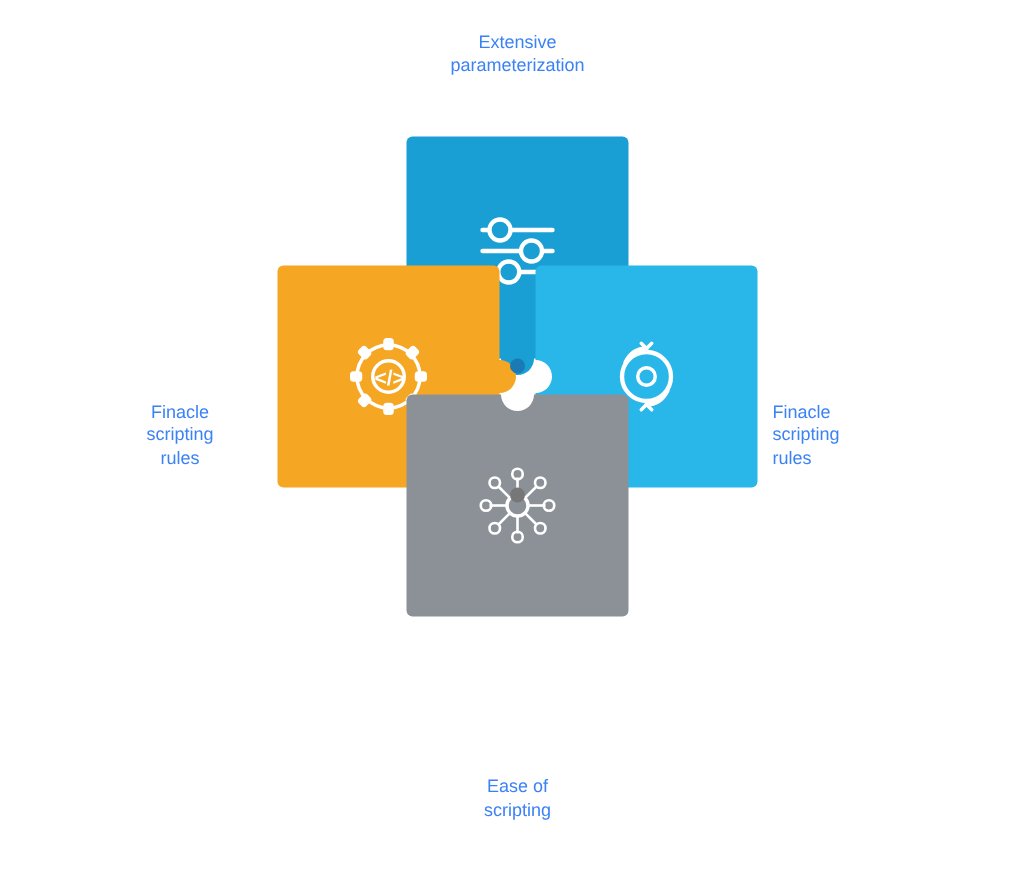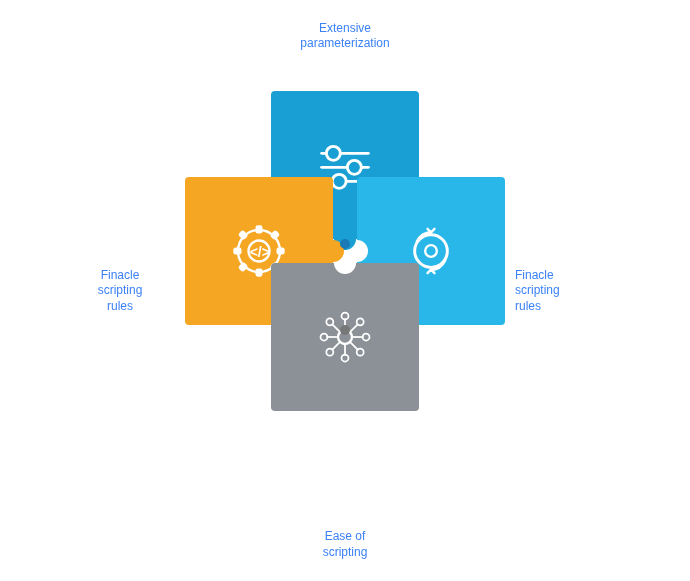--- a/index.html
+++ b/index.html
@@ -47,21 +47,21 @@
 
     .label-right {
       right: 0px;
       top: 50%;
       transform: translateY(-50%);
       width: 110px;
       text-align: left;
     }
 
     .label-bottom {
-      bottom: 0px;
+      bottom: 12px;
       left: 50%;
       transform: translateX(-50%);
       width: 160px;
     }
 
     
     .puzzle-area {
       position: absolute;
       top: 70px;
       left: 120px;

